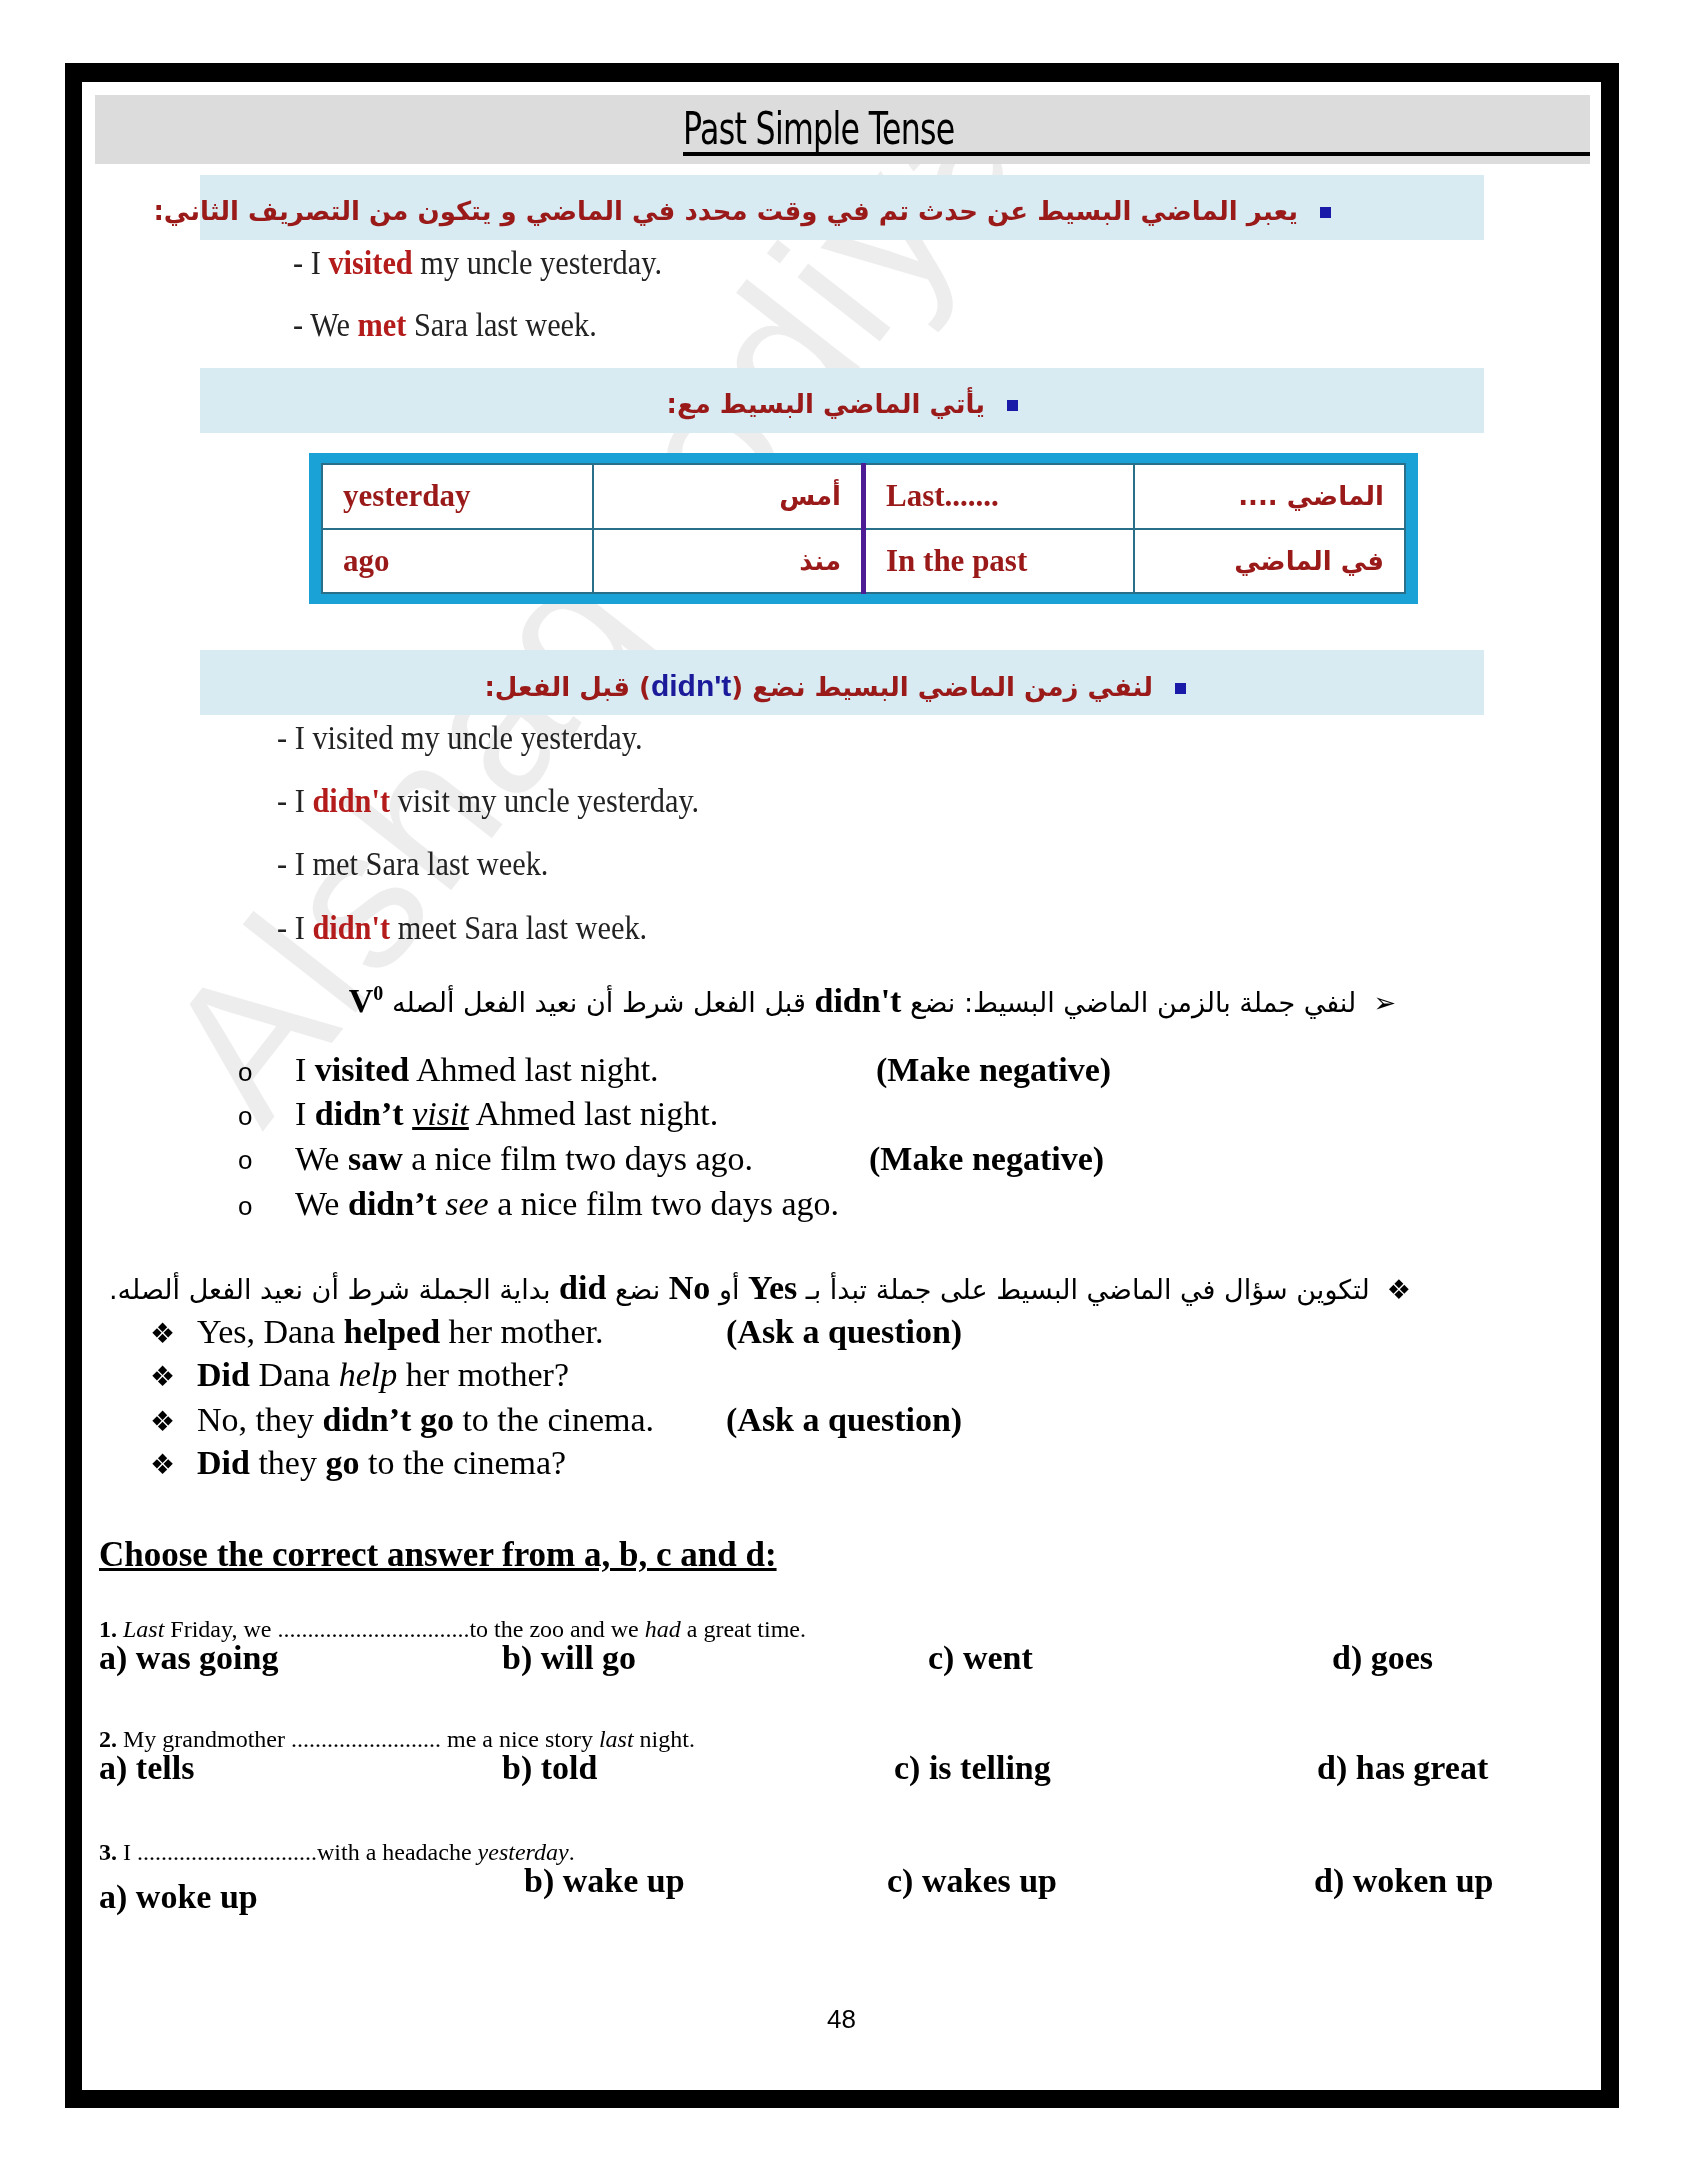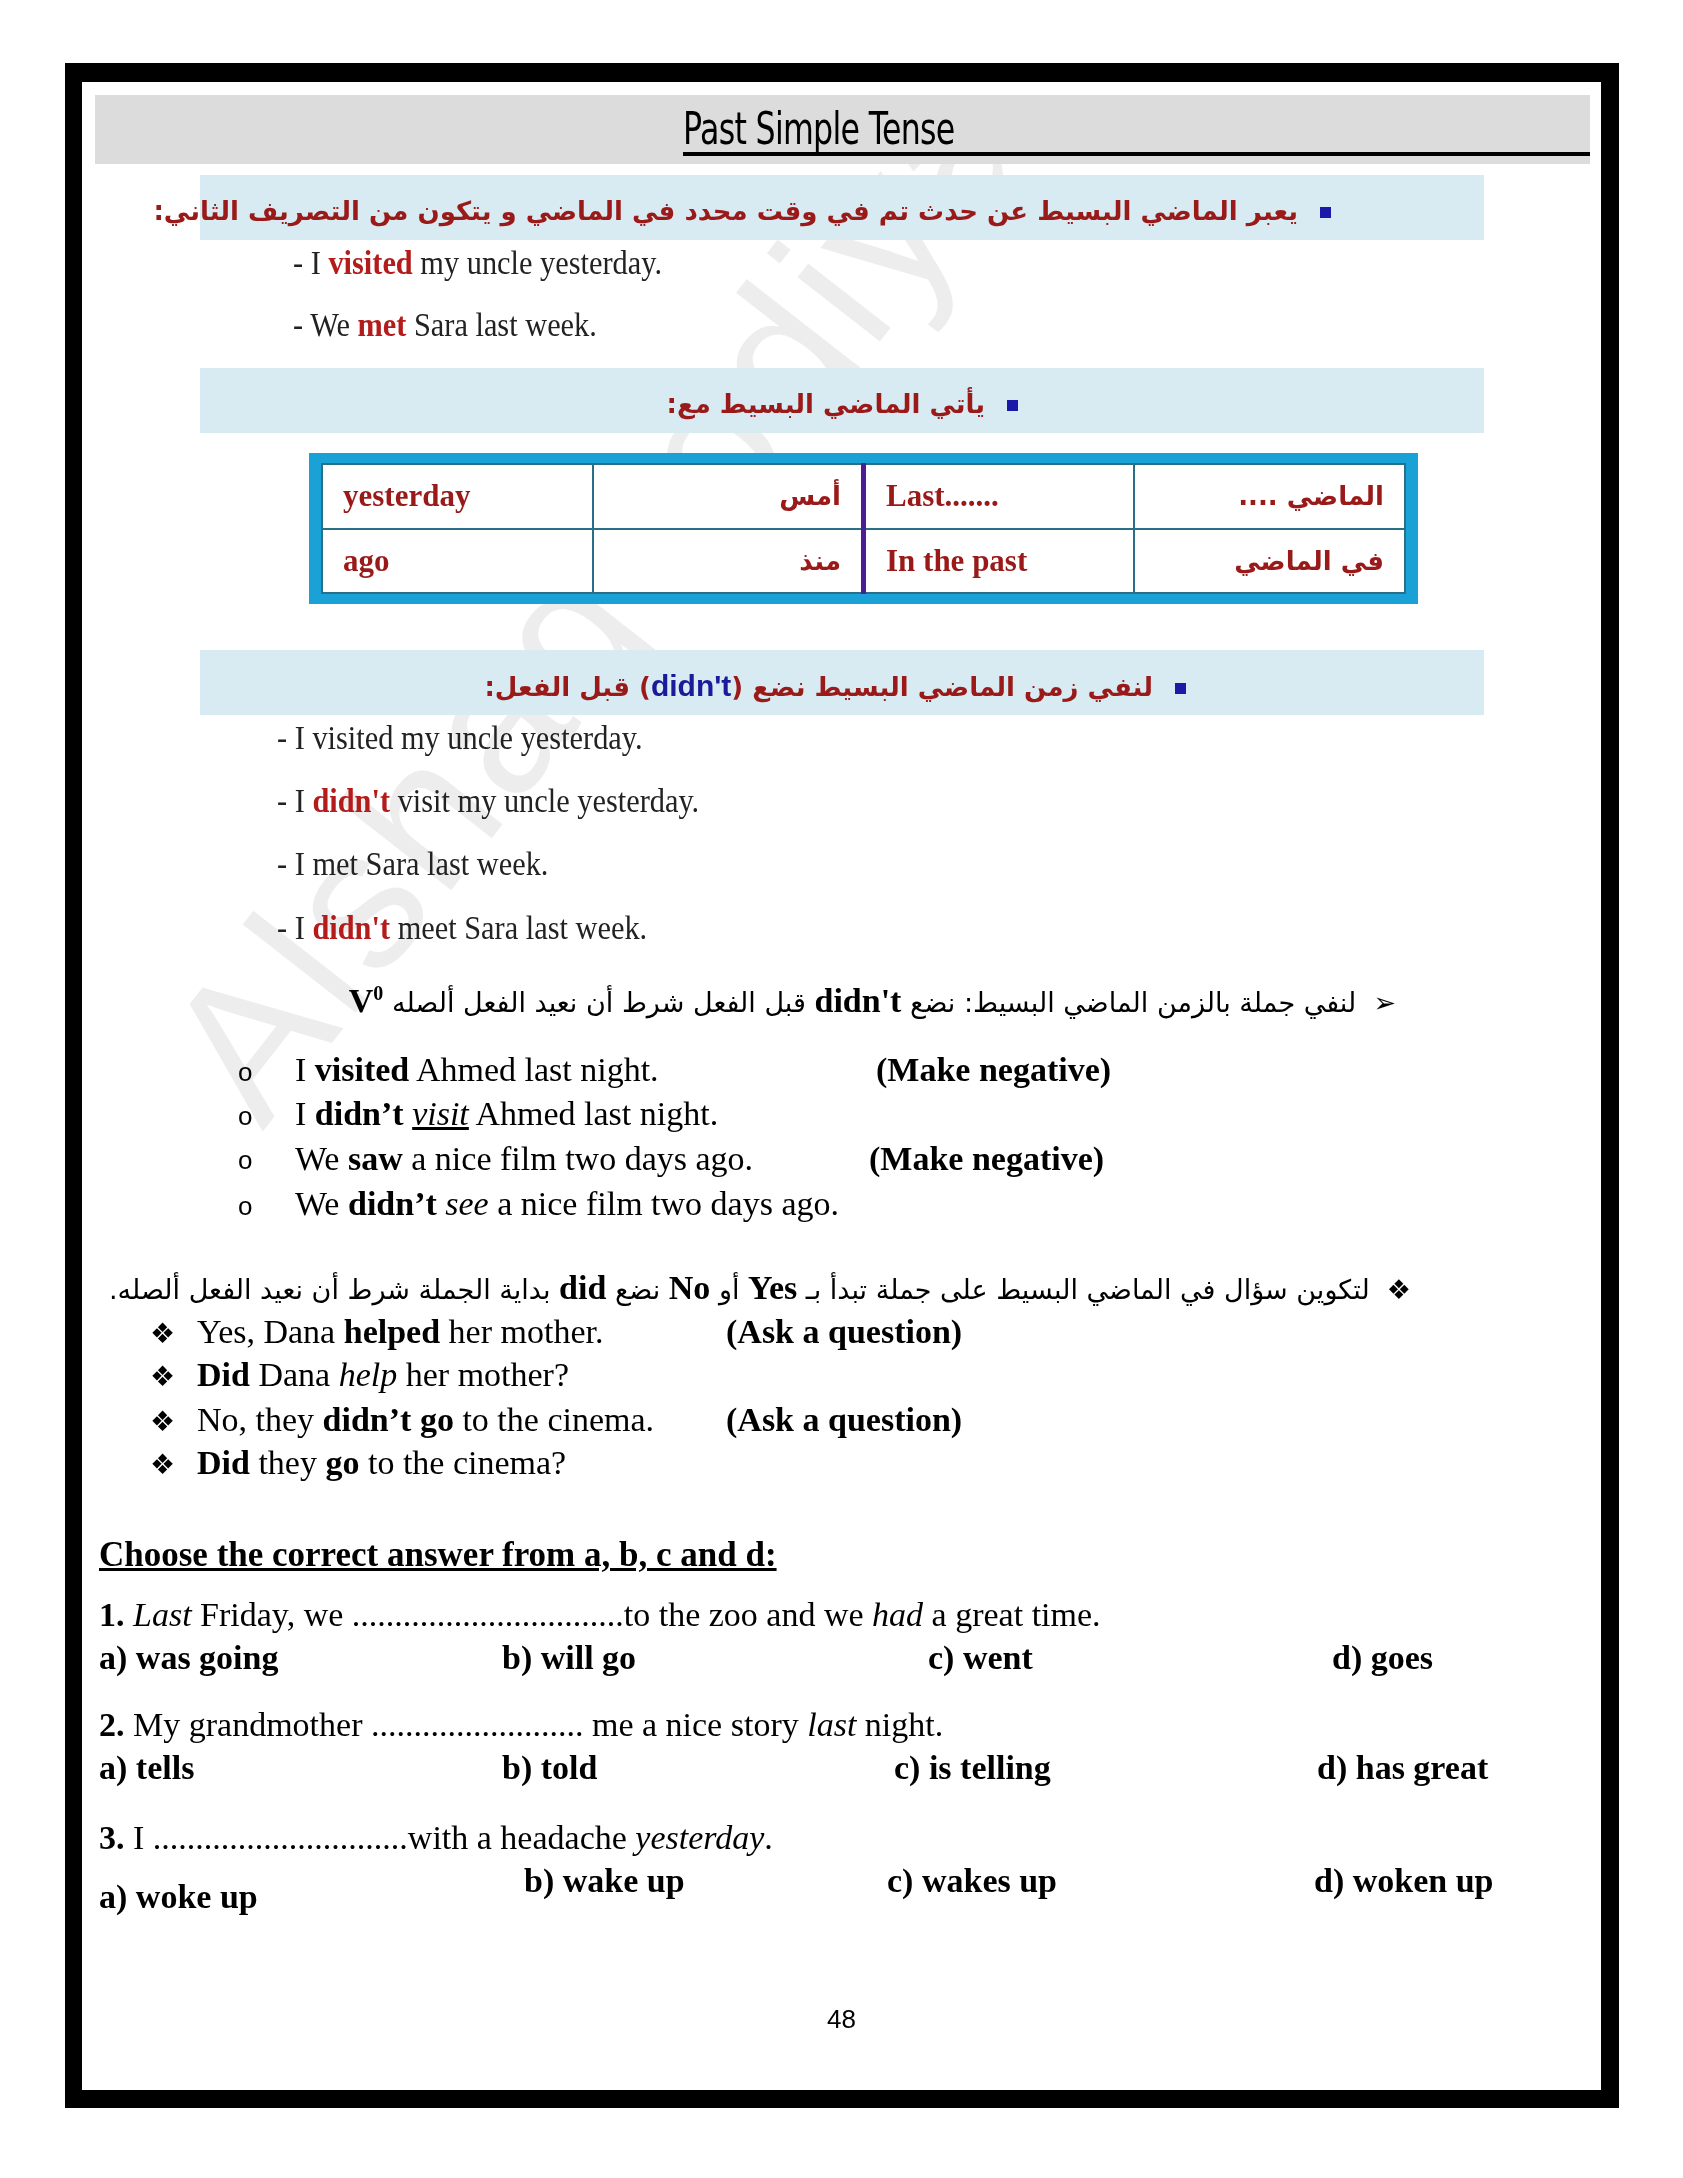--- a/index.html
+++ b/index.html
@@ -77,21 +77,21 @@
   .rule-line sup { font-size: 20px; }
 
   .tnr { font-family: "Liberation Serif", serif; font-size: 34px; }
   .bullet-circle { position: absolute; font-family: "Liberation Sans", sans-serif; font-size: 26px; }
   .diamond { position: absolute; font-family: "DejaVu Sans", sans-serif; font-size: 28px; }
 
   .heading {
     position: absolute; left: 99px; top: 1535px; font-size: 35px; font-weight: bold;
     text-decoration: underline; text-decoration-thickness: 3px;
   }
-  .q-line { position: absolute; font-size: 34px; white-space: nowrap; }
+  .q-line { position: absolute; font-size: 24px; white-space: nowrap; margin-top: 20px; }
   .opt { position: absolute; font-size: 34px; font-weight: bold; white-space: nowrap; }
 
   .page-num {
     position: absolute; left: 0; width: 1683px; top: 2004px; text-align: center;
     font-family: "Liberation Sans", sans-serif; font-size: 26px;
   }
 </style>
 </head>
 <body>
 

